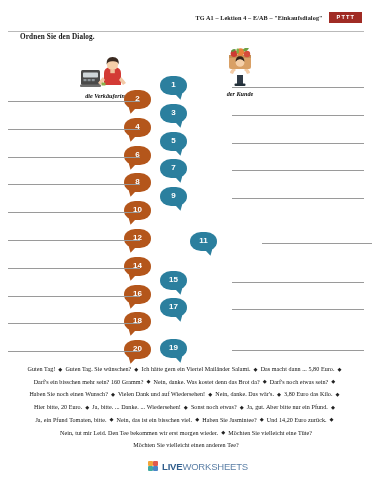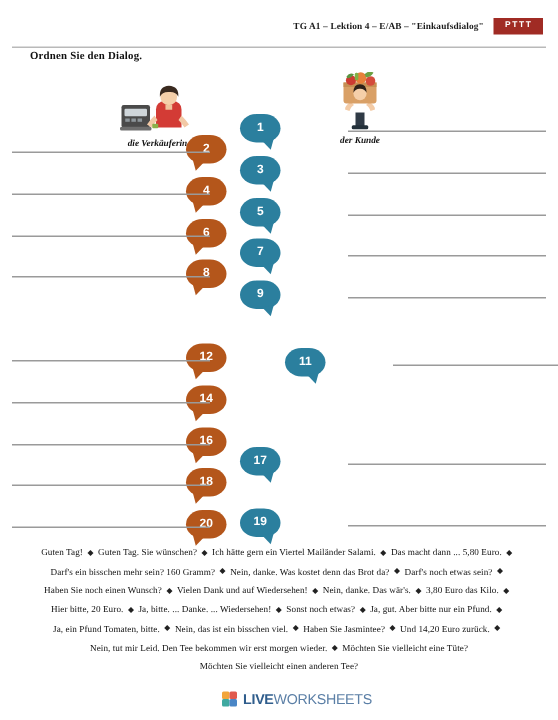--- a/index.html
+++ b/index.html
@@ -241,37 +241,49 @@
           <span class="num">8</span>
         </div>
         <div class="writeline left"></div>
       </div>
       <div class="row" style="top: 111.2px;">
         <div class="bubble teal" style="left: 160px; top: -2px;">
           <span class="num">9</span>
         </div>
         <div class="writeline right"></div>
       </div>
+      <div class="row" style="top: 125.1px;">
+        <div class="bubble orange" style="left: 124px; top: -2px;">
+          <span class="num">10</span>
+        </div>
+        <div class="writeline left"></div>
+      </div>
       <div class="row" style="top: 156px; margin-left: 30px;">
         <div class="bubble teal" style="left: 160px; top: -2px;">
           <span class="num">11</span>
         </div>
         <div class="writeline right"></div>
       </div>
       <div class="row" style="top: 152.9px;">
         <div class="bubble orange" style="left: 124px; top: -2px;">
           <span class="num">12</span>
         </div>
         <div class="writeline left"></div>
       </div>
       <div class="row" style="top: 180.7px; text-decoration: underline;">
         <div class="bubble orange" style="left: 124px; top: -2px;">
           <span class="num">14</span>
         </div>
         <div class="writeline left"></div>
+      </div>
+      <div class="row" style="top: 194.6px;">
+        <div class="bubble teal" style="left: 160px; top: -2px;">
+          <span class="num">15</span>
+        </div>
+        <div class="writeline right"></div>
       </div>
       <div class="row" style="top: 208.5px;">
         <div class="bubble orange" style="left: 124px; top: -2px;">
           <span class="num">16</span>
         </div>
         <div class="writeline left"></div>
       </div>
       <div class="row" style="top: 222.4px;">
         <div class="bubble teal" style="left: 160px; top: -2px;">
           <span class="num">17</span>

